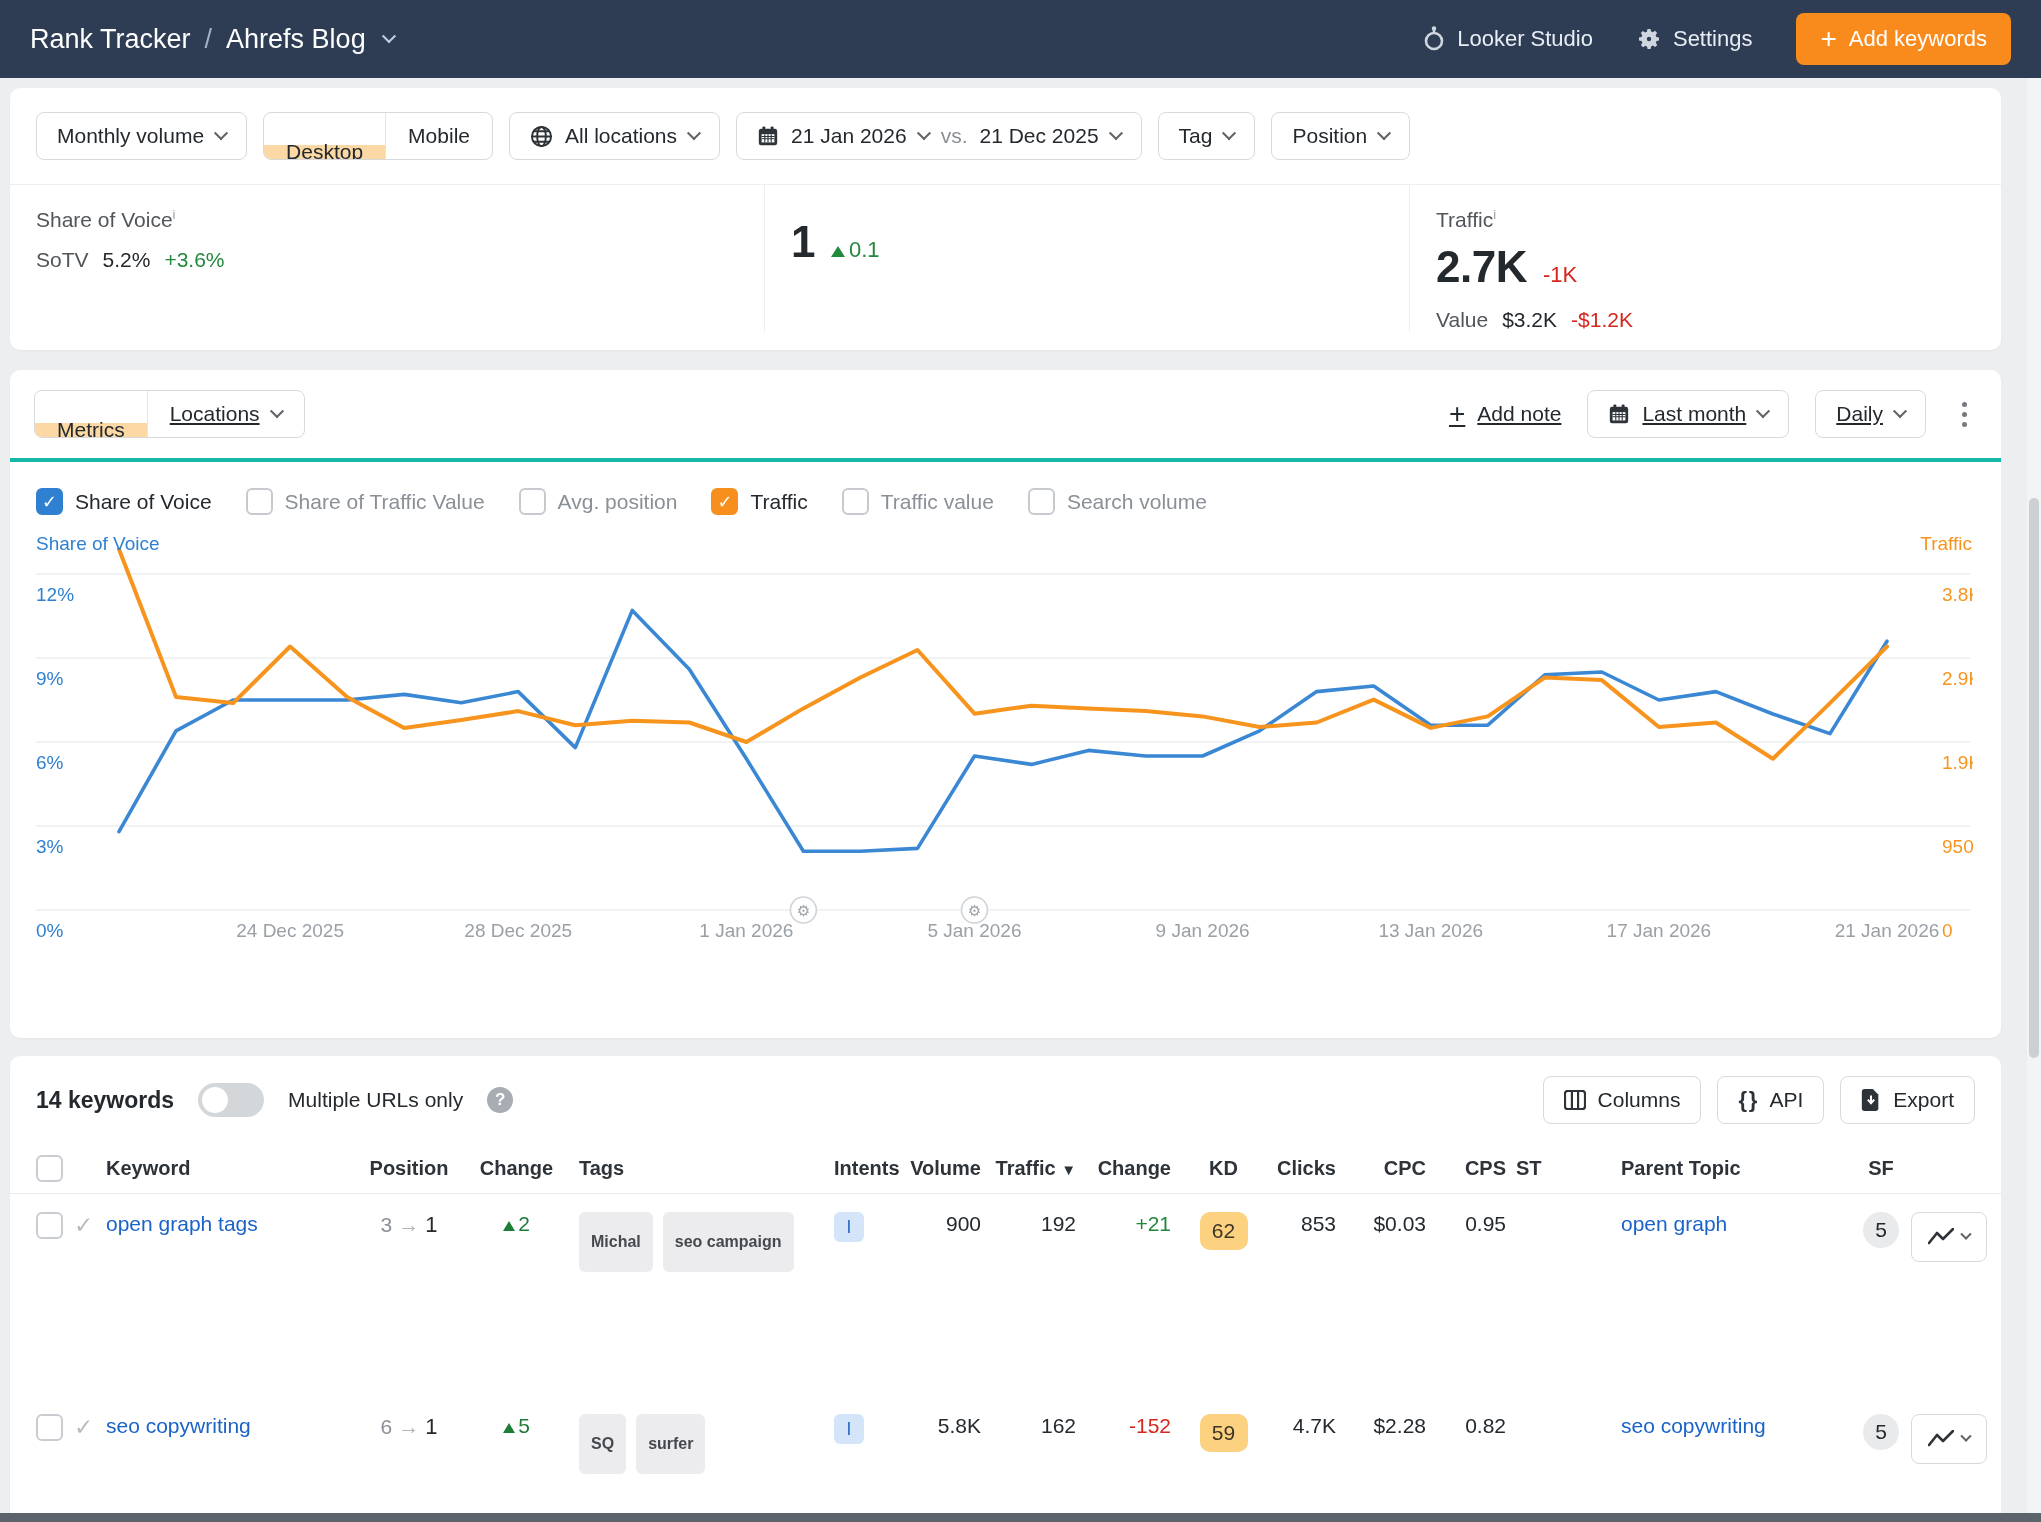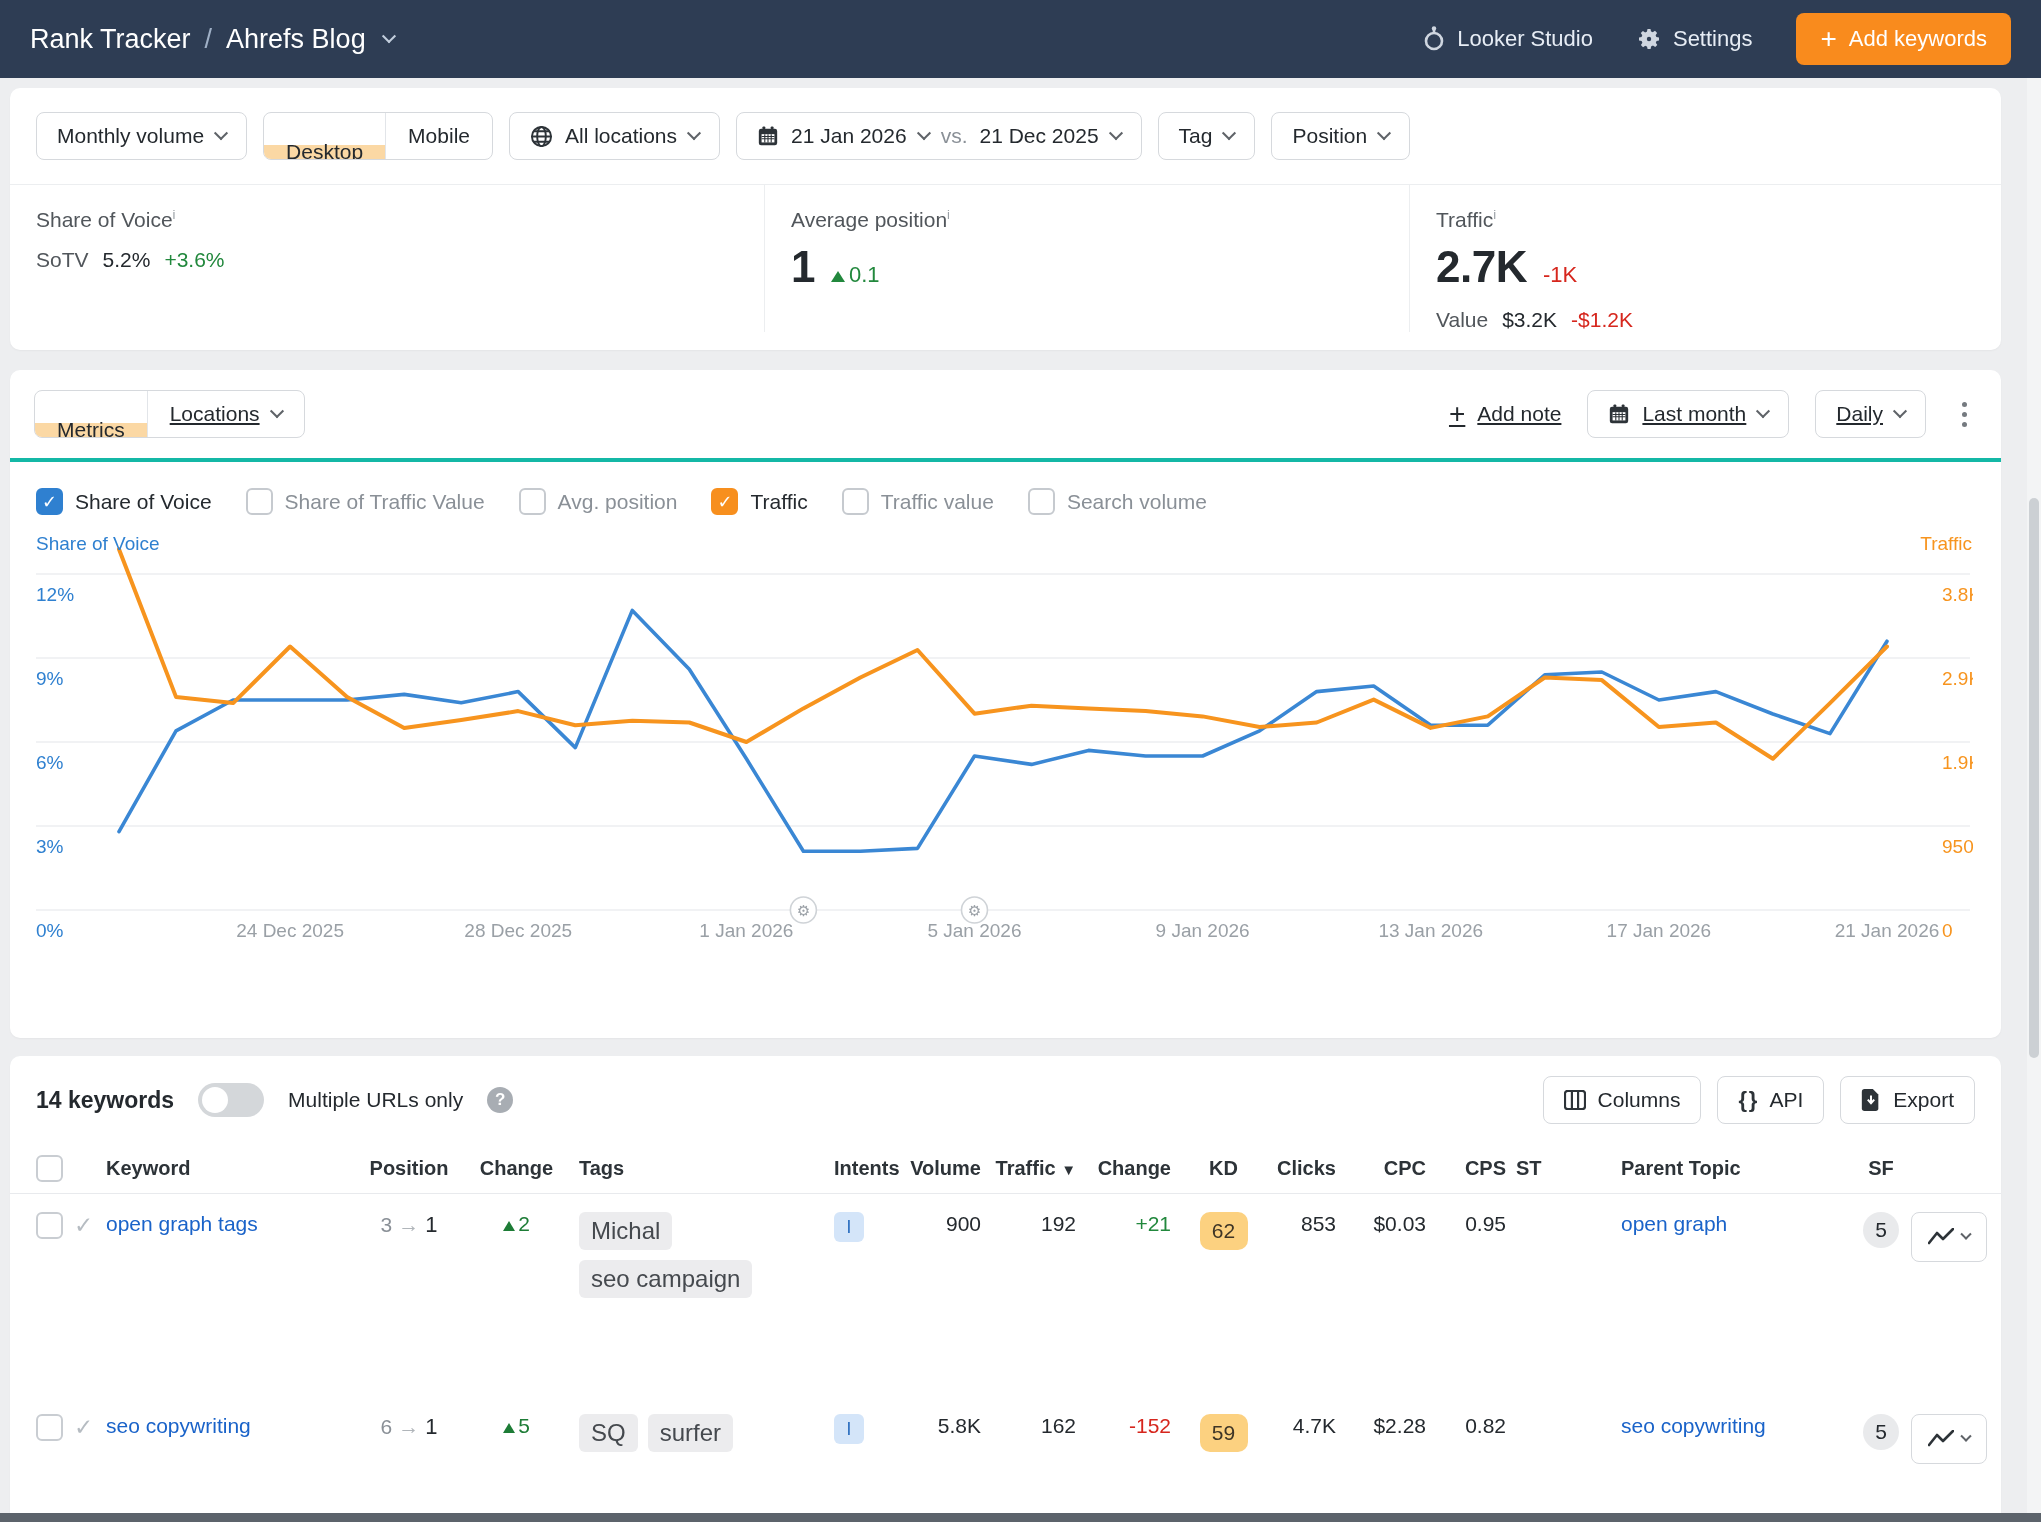--- a/index.html
+++ b/index.html
@@ -91,21 +91,21 @@
   .cell-r { text-align:right; padding-right:10px; }
   .cell-c { text-align:center; }
   .link { color:#1a63c9; cursor:pointer; text-decoration:none; }
   .kwcheck { color:#b6bcc2; font-size:23px; }
   .cbox { width:27px; height:27px; border-radius:6px; border:2px solid #c9cdd2; background:#fff; }
   .posfrom { color:#8a9097; } .posarrow { color:#b0b5ba; padding:0 6px; } .posto { color:#24292e; font-size:22px; }
   .chg-up { color:#1d7c36; }
   .chg-up .t { display:inline-block; width:0; height:0; border-left:6px solid transparent;
     border-right:6px solid transparent; border-bottom:10px solid #1d7c36; margin-right:3px; }
   .tags { display:flex; gap:10px; flex-wrap:wrap; }
-  .pill { background:#ececee; border-radius:6px; padding:5px 12px; font-size:24px; color:#45494e; white-space:nowrap; }
+  .pill { background:#ececee; border-radius:6px; padding:21px 12px; font-size:16px; color:#45494e; white-space:nowrap;font-weight:bold; }
   .intent { width:30px; height:30px; border-radius:6px; background:#d4e5f9; color:#3474c2;
     display:flex; align-items:center; justify-content:center; font-size:19px; }
   .kd { display:inline-block; background:#fcd180; border-radius:10px; padding:7px 12px; min-width:48px;
     text-align:center; color:#3e3526; }
   .g { color:#22883d; } .r { color:#d6261d; }
   .stbar { height:15px; border-radius:8px; background:#3584d6; margin-top:6px; }
   .sf { width:36px; height:36px; border-radius:50%; background:#e9eaec; display:flex;
     align-items:center; justify-content:center; margin:0 auto; }
   .actbtn { width:76px; height:50px; border:1px solid #d6d9dd; border-radius:8px; background:#fff;
     display:flex; align-items:center; justify-content:center; gap:8px; cursor:pointer; }
@@ -195,21 +195,20 @@
   <div class="statsrow">
     <div class="statcol c1">
       <div class="stat-label"><span>Share of Voice</span><sup>i</sup></div>
       <div class="stat-sub">
         <span class="k">SoTV</span>
         <span>5.2%</span>
         <span class="delta-g" style="font-size:21px">+3.6%</span>
       </div>
     </div>
     <div class="statcol c2">
-      <div class="stat-label"><span>Average position</span><sup>i</sup></div>
       <div class="stat-value-row">
         <span class="stat-value">1</span>
         <span class="delta-g"><span class="tri-up"></span><span>0.1</span></span>
       </div>
     </div>
     <div class="statcol c3">
       <div class="stat-label"><span>Traffic</span><sup>i</sup></div>
       <div class="stat-value-row">
         <span class="stat-value">2.7K</span>
         <span class="delta-r">-1K</span>

